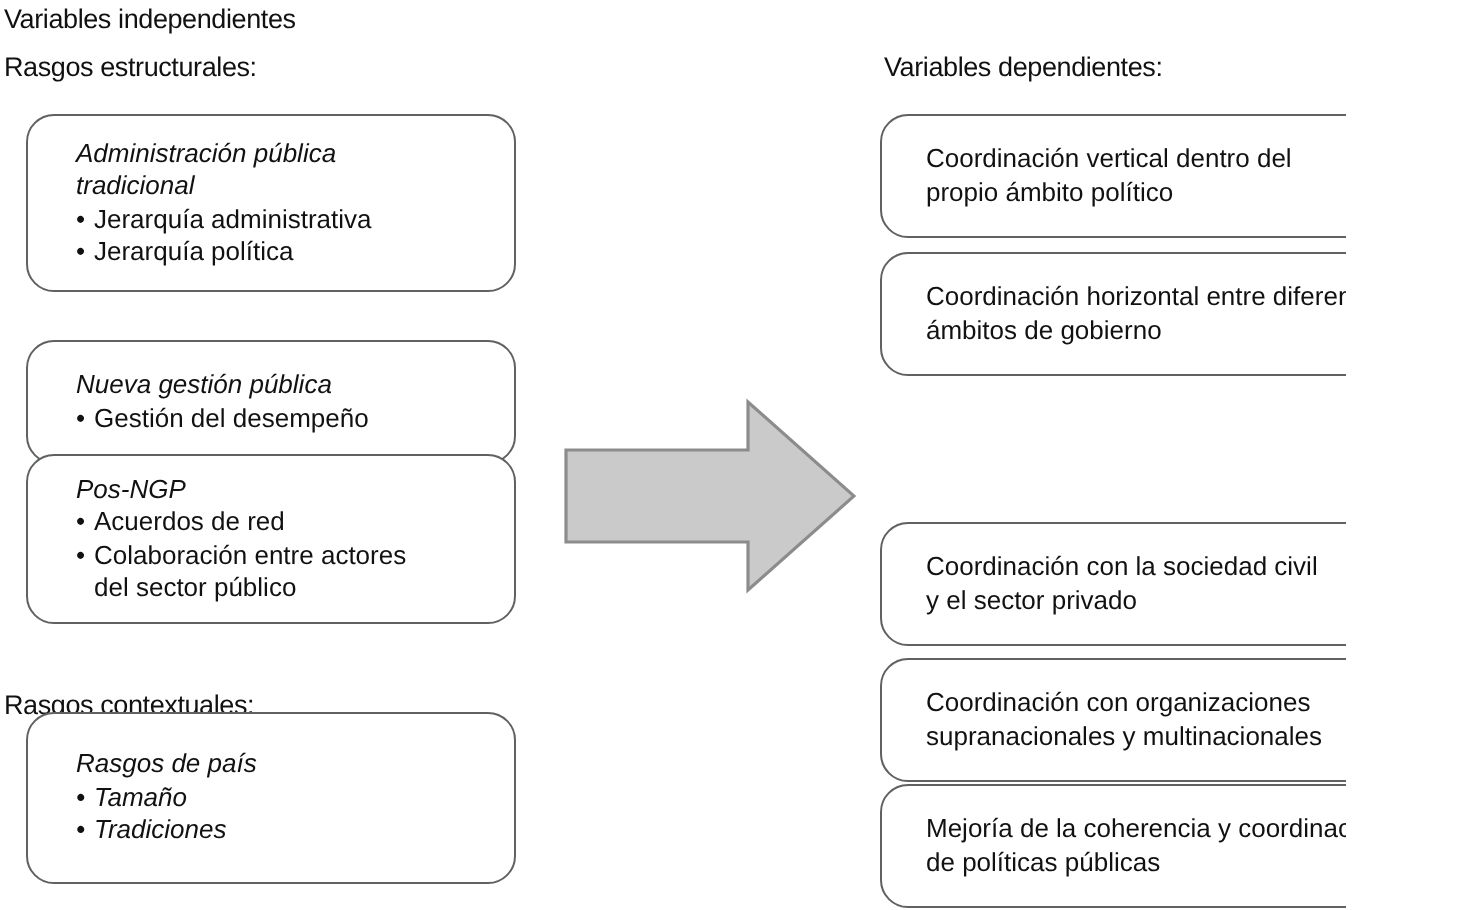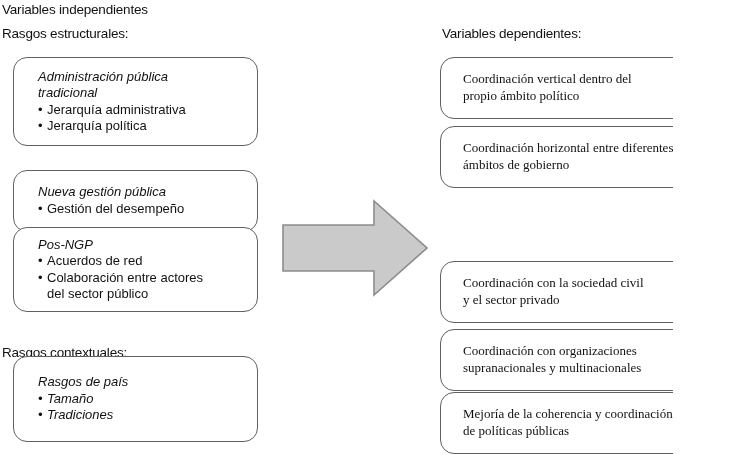--- a/index.html
+++ b/index.html
@@ -80,21 +80,20 @@
   #box-ngp { top: 170px; height: 62px; }
   #box-pos { top: 227px; height: 85px; }
   #box-pais{ top: 356px; height: 86px; }
 
   
   .right-box { left: 440px; width: 288px; height: 62px; }
   .right-box .box-inner {
     padding-left: 22px;
     padding-right: 12px;
     white-space: pre-line;
-    font-family: Liberation Serif, serif;
   }
   #rbox-0 { top: 57px; }
   #rbox-1 { top: 126px; }
   #rbox-2 { top: 194px; }
   #rbox-3 { top: 261px; }
   #rbox-4 { top: 329px; }
   #rbox-5 { top: 392px; }
 
   
   #arrow {

